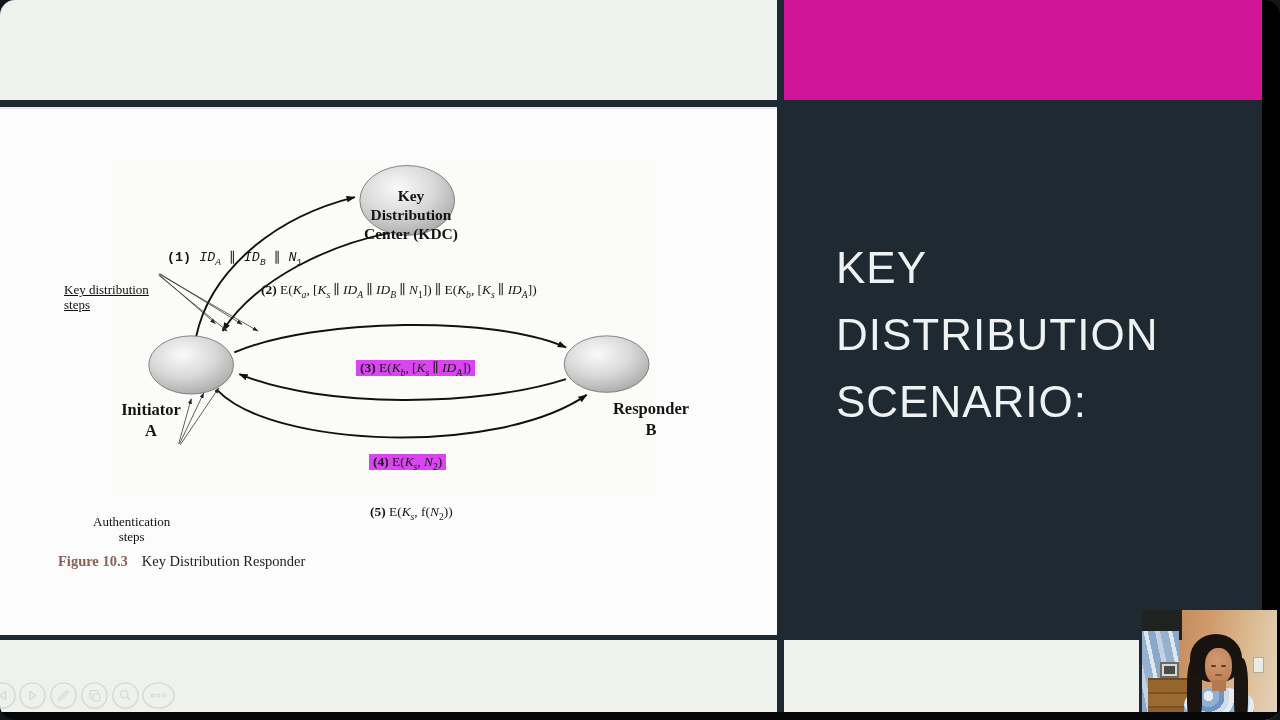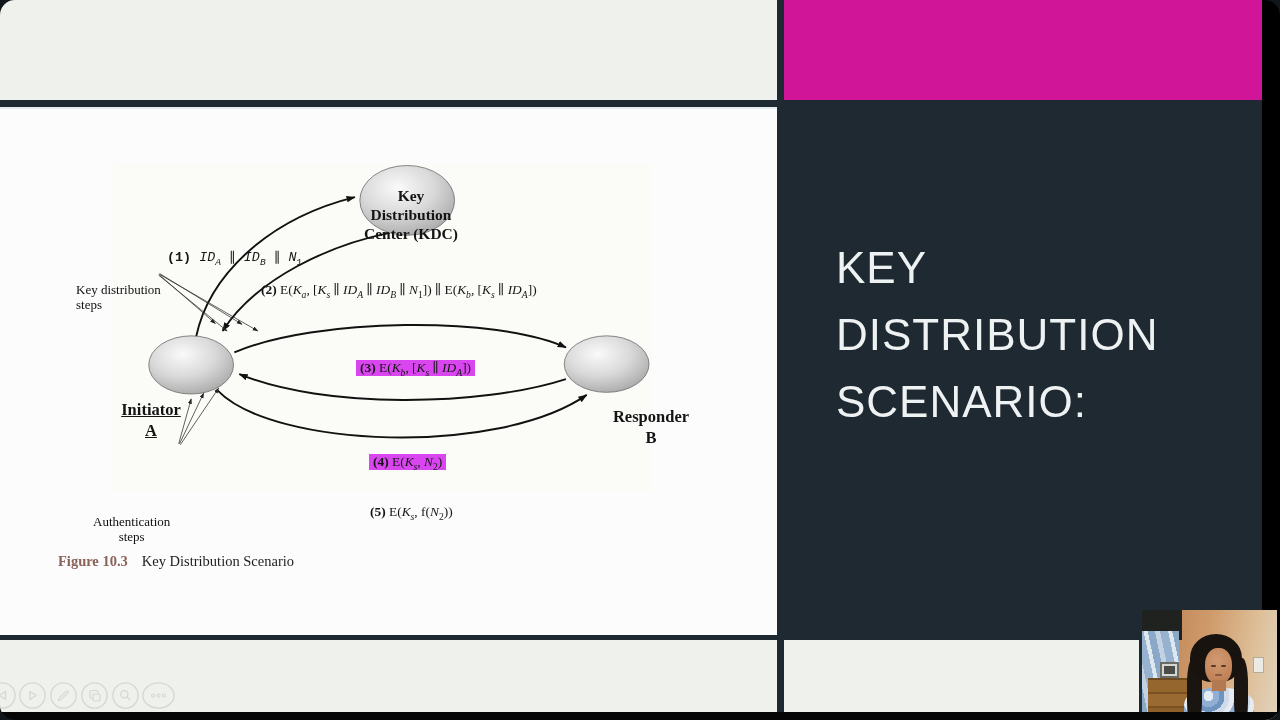--- a/index.html
+++ b/index.html
@@ -15,35 +15,35 @@
   .bottom-strip-right{position:absolute;left:784px;top:640px;width:355px;height:72px;background:#eef1ec;}
 
   
   .slide{position:absolute;left:0;top:107px;width:777px;height:526px;background:#fbfcfb;
          border-top:2px solid #e3ecf0;}
   .diagram-svg{position:absolute;left:0;top:0;width:777px;height:526px;}
 
   .fig-text{position:absolute;font-family:"Liberation Serif","DejaVu Serif",serif;color:#161616;}
   .node-label{text-align:center;font-weight:bold;color:#141414;}
   .kdc-label{left:341px;top:77px;width:140px;font-size:15.5px;line-height:19px;}
-  .initiator-label{left:91px;top:290px;width:120px;font-size:16.5px;line-height:21px;text-decoration:underline;}
-  .responder-label{left:591px;top:289px;width:120px;font-size:16.5px;line-height:21px;margin-top:8px;}
+  .initiator-label{left:91px;top:290px;width:120px;font-size:16.5px;line-height:21px;}
+  .responder-label{left:591px;top:289px;width:120px;font-size:16.5px;line-height:21px;}
 
   .msg{font-size:13.4px;white-space:nowrap;}
   .msg b{font-weight:700;}
   .msg i{font-style:italic;}
   .msg sub{font-size:.72em;line-height:0;}
   .msg-1{left:167px;top:140px;font-family:Liberation Mono, monospace;}
   .msg-2{left:261px;top:173px;}
   .msg-3{left:356px;top:251px;background:#d946ef;padding:0 4px;}
   .msg-4{left:369px;top:345px;background:#d946ef;padding:0 4px;}
   .msg-5{left:366px;top:395px;background:#fbfcfb;padding:0 4px;}
 
   .steps-label{font-size:13px;line-height:15px;color:#101010;}
-  .key-steps{left:76px;top:173px;}
+  .key-steps{left:64px;top:173px;text-decoration:underline;}
   .auth-steps{left:93px;top:405px;text-align:center;}
 
   .caption{left:58px;top:444px;font-size:14.5px;}
   .caption .cap-num{font-weight:bold;color:#8a625a;}
   .caption .cap-text{color:#1d1d1d;margin-left:14px;}
 
   
   .title-panel{position:absolute;left:836px;top:234px;width:400px;color:#eef2f3;
                font-size:44px;line-height:67px;font-weight:400;letter-spacing:1px;}
 
@@ -198,21 +198,21 @@
     <div class="fig-text steps-label key-steps">
       <div>Key distribution</div>
       <div>steps</div>
     </div>
     <div class="fig-text steps-label auth-steps">
       <div>Authentication</div>
       <div>steps</div>
     </div>
 
     <div class="fig-text caption">
-      <span class="cap-num">Figure 10.3</span><span class="cap-text">Key Distribution Scenario</span>
+      <span class="cap-num">Figure 10.3</span><span class="cap-text">Key Distribution Responder</span>
     </div>
   </div>
 
   <div class="title-panel">
     <div>KEY</div>
     <div>DISTRIBUTION</div>
     <div>SCENARIO:</div>
   </div>
 
   <div class="webcam">

